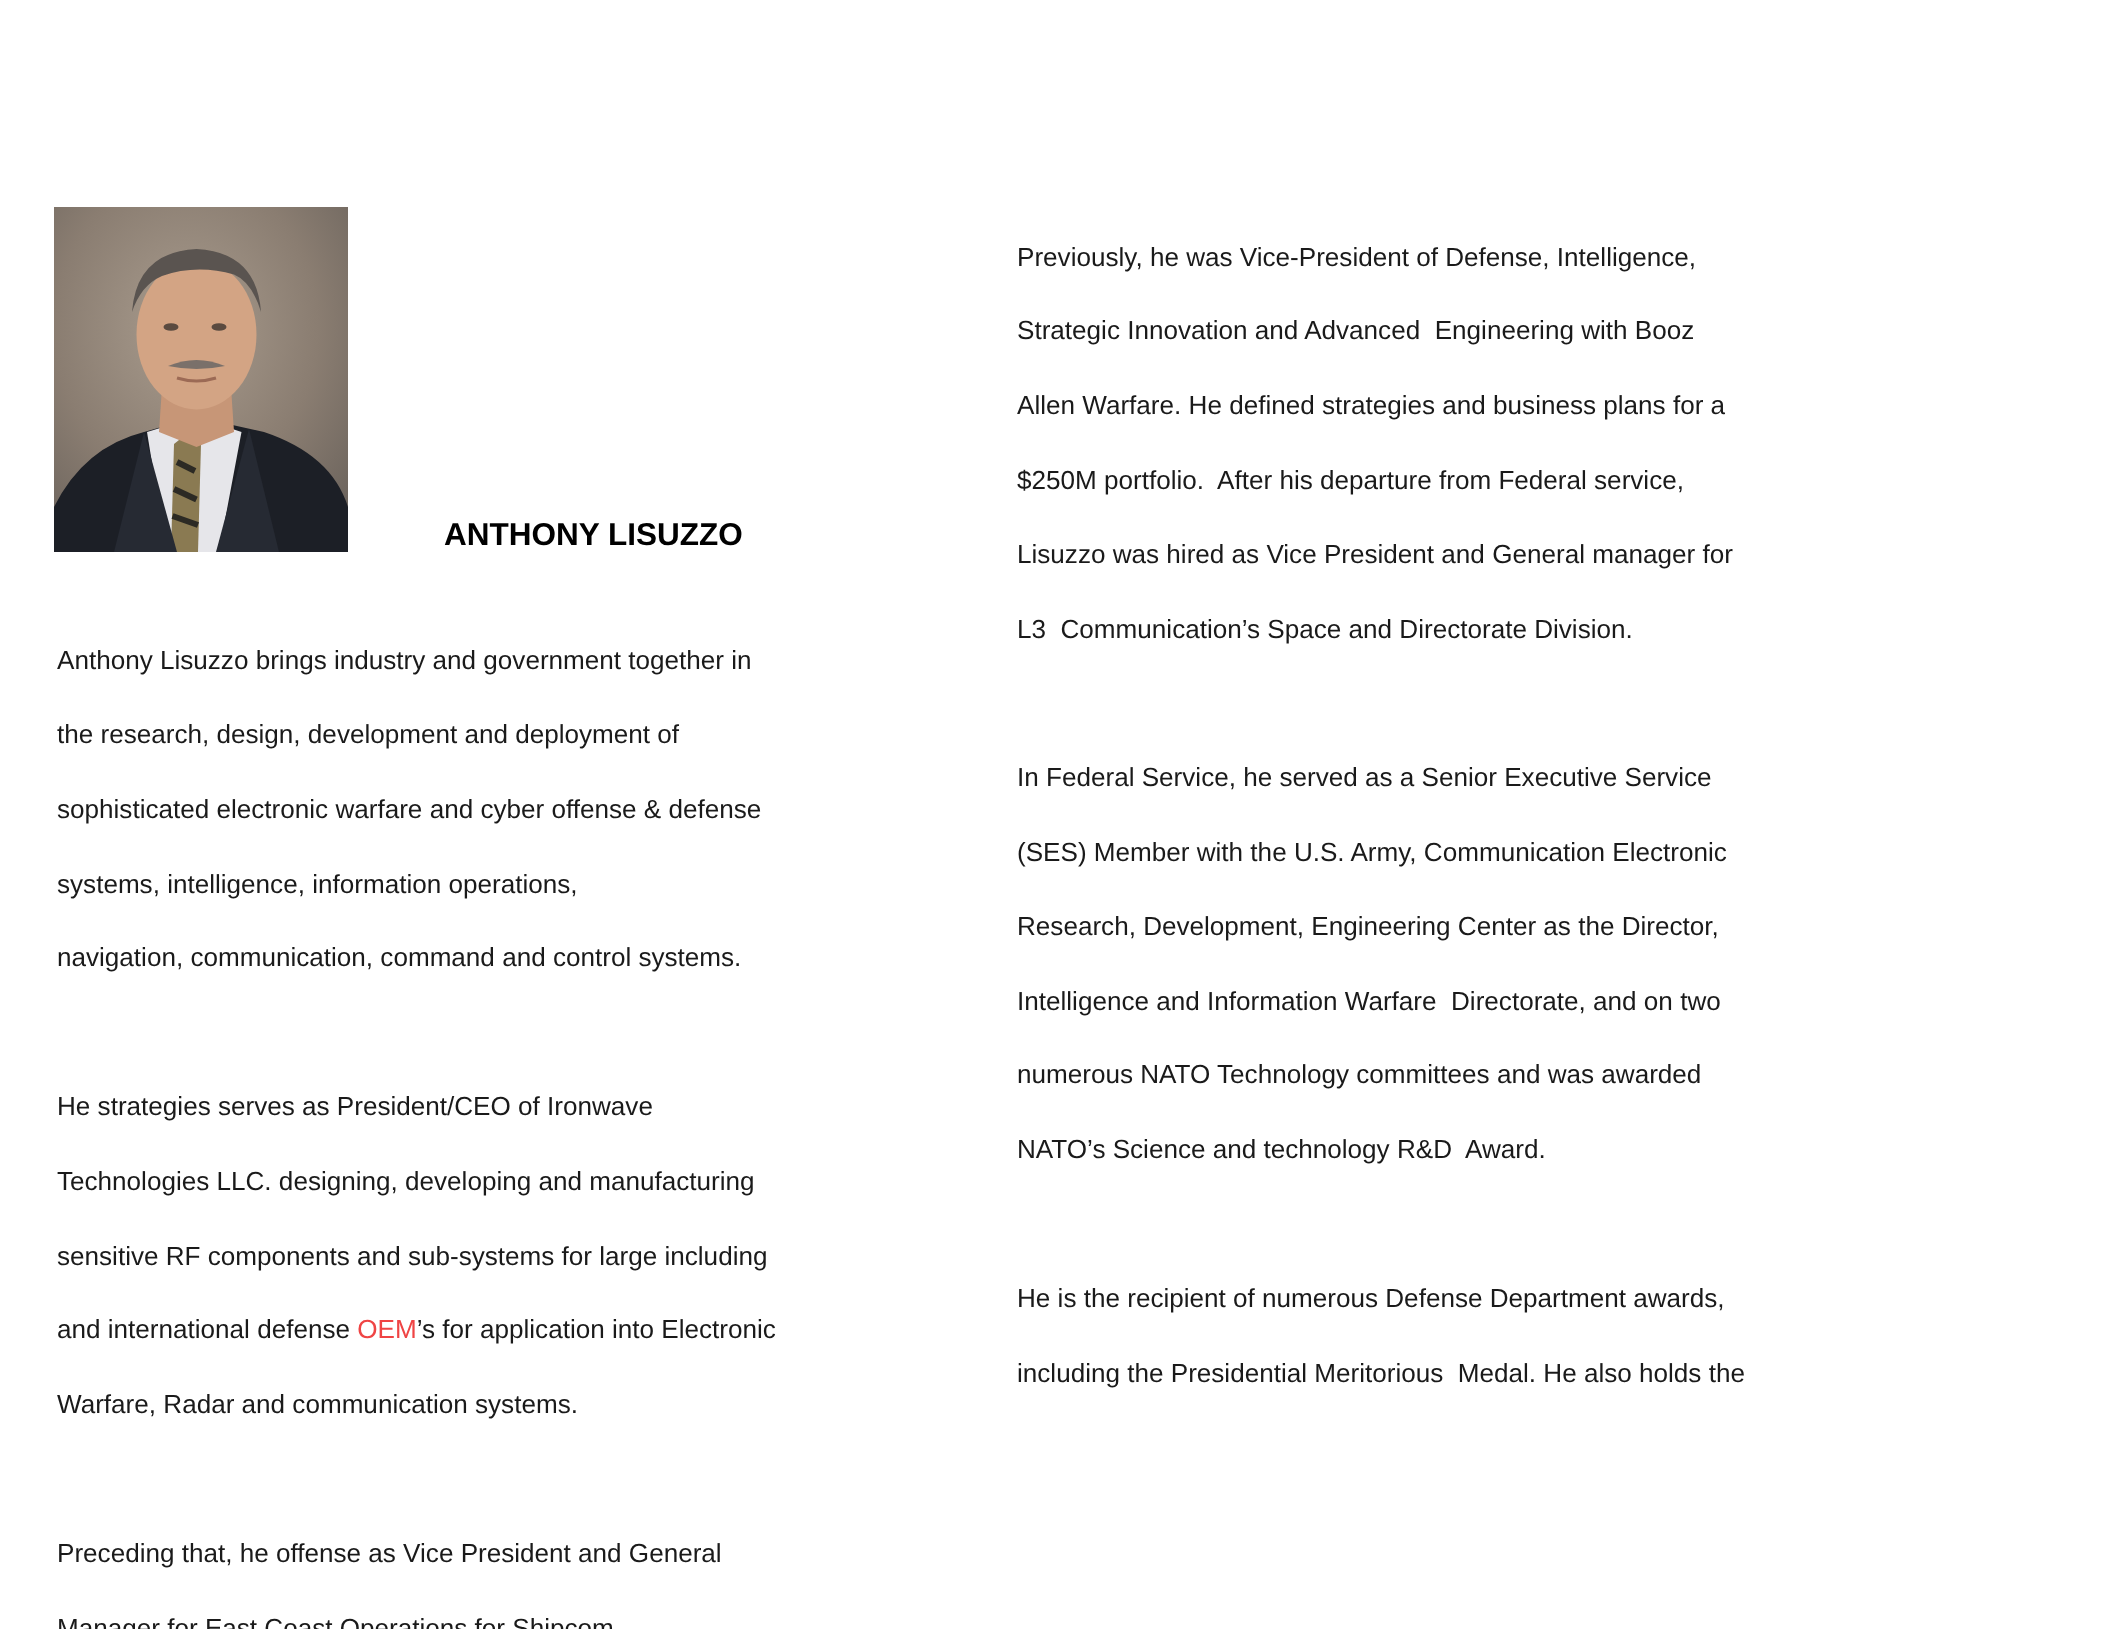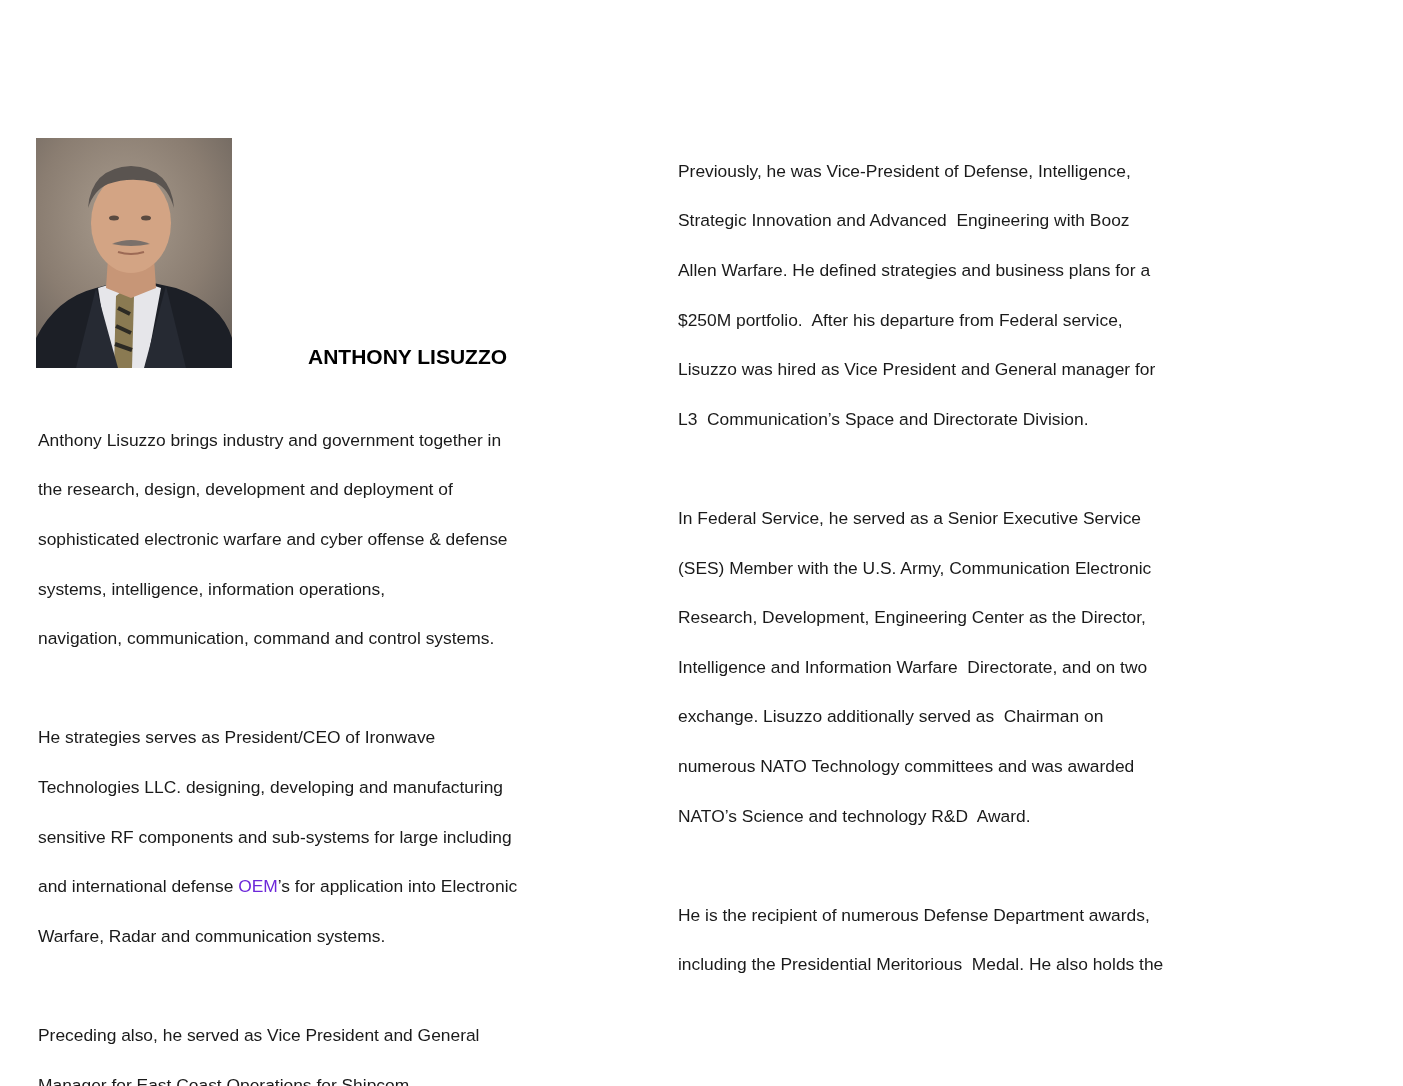--- a/index.html
+++ b/index.html
@@ -1,28 +1,28 @@
 <!DOCTYPE html>
 <html><head>
 <meta charset="utf-8">
 <style>
   html, body { margin:0; padding:0; background:#ffffff; }
   body { width:1403px; height:1086px; position:relative; overflow:hidden;
          font-family:"Liberation Sans", "DejaVu Sans", sans-serif; color:#1a1a1a; }
   .photo { position:absolute; left:36px; top:138px; width:196px; height:230px; overflow:hidden;
            background: radial-gradient(ellipse at 40% 30%, #a89a8c 0%, #8d8074 55%, #6f6760 100%); }
   .photo svg { display:block; }
-  .name { position:absolute; left:308px; top:345px; font-size:21px; font-weight:bold;
+  .name { position:absolute; left:296px; top:345px; font-size:21px; font-weight:bold;
           letter-spacing:0px; color:#000; }
   .col { position:absolute; font-size:17.4px; line-height:24.8px; }
   .col-left { left:38px; top:403px; width:575px; }
   .col-right { left:678px; top:134px; width:575px; }
   .para { margin:0 0 24.8px 0; white-space:pre-line; }
   .line { display:block; white-space:pre; }
-  .hl { color:#6d28d9; }
+  .hl { color:#ef4444; }
 </style>
 </head>
 <body>
 
 <div class="photo" title="Portrait photo of Anthony Lisuzzo">
   <svg width="196" height="230" viewBox="0 0 196 230">
     <defs>
       <radialGradient id="bg" cx="45%" cy="35%" r="75%">
         <stop offset="0%" stop-color="#a99c8e"></stop>
         <stop offset="60%" stop-color="#8a7d71"></stop>
@@ -66,21 +66,21 @@
     <span class="line">navigation, communication, command and control systems.</span>
   </p>
   <p class="para">
     <span class="line">He strategies serves as President/CEO of Ironwave</span>
     <span class="line">Technologies LLC. designing, developing and manufacturing</span>
     <span class="line">sensitive RF components and sub-systems for large including</span>
     <span class="line"><span>and international defense </span><span class="hl">OEM</span><span>’s for application into Electronic</span></span>
     <span class="line">Warfare, Radar and communication systems.</span>
   </p>
   <p class="para">
-    <span class="line">Preceding also, he served as Vice President and General</span>
+    <span class="line">Preceding that, he offense as Vice President and General</span>
     <span class="line">Manager for East Coast Operations for Shipcom</span>
     
     
     
     
     
     
     
     
   </p>
@@ -93,21 +93,20 @@
     <span class="line">Allen Warfare. He defined strategies and business plans for a</span>
     <span class="line">$250M portfolio.  After his departure from Federal service,</span>
     <span class="line">Lisuzzo was hired as Vice President and General manager for</span>
     <span class="line">L3  Communication’s Space and Directorate Division.</span>
   </p>
   <p class="para">
     <span class="line">In Federal Service, he served as a Senior Executive Service</span>
     <span class="line">(SES) Member with the U.S. Army, Communication Electronic</span>
     <span class="line">Research, Development, Engineering Center as the Director,</span>
     <span class="line">Intelligence and Information Warfare  Directorate, and on two</span>
-    <span class="line">exchange. Lisuzzo additionally served as  Chairman on</span>
     <span class="line">numerous NATO Technology committees and was awarded</span>
     <span class="line">NATO’s Science and technology R&amp;D  Award.</span>
   </p>
   <p class="para">
     <span class="line">He is the recipient of numerous Defense Department awards,</span>
     <span class="line">including the Presidential Meritorious  Medal. He also holds the</span>
     
     
   </p>
 

